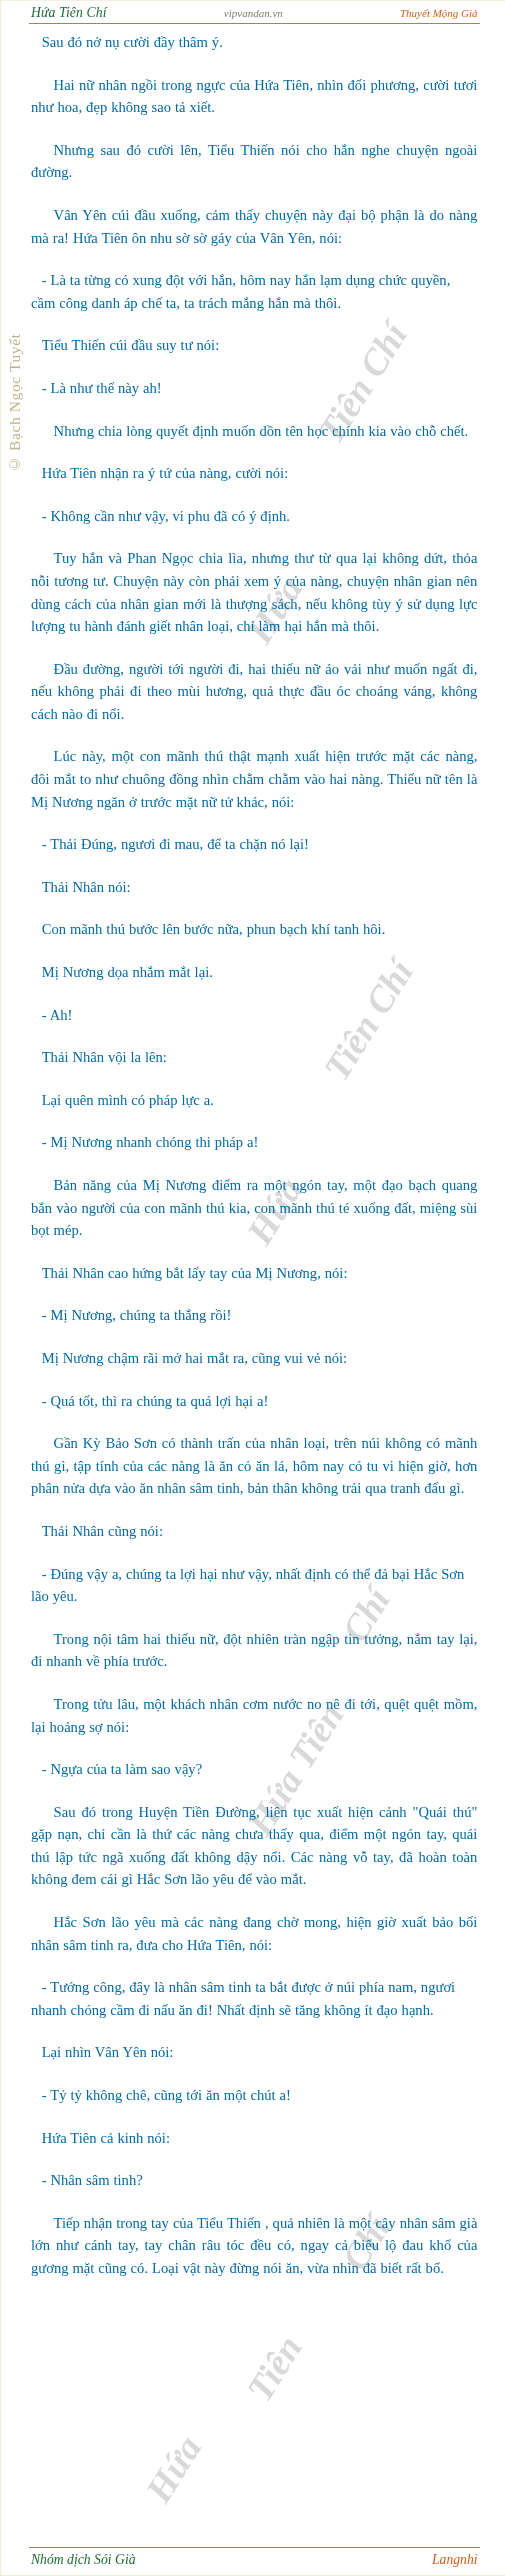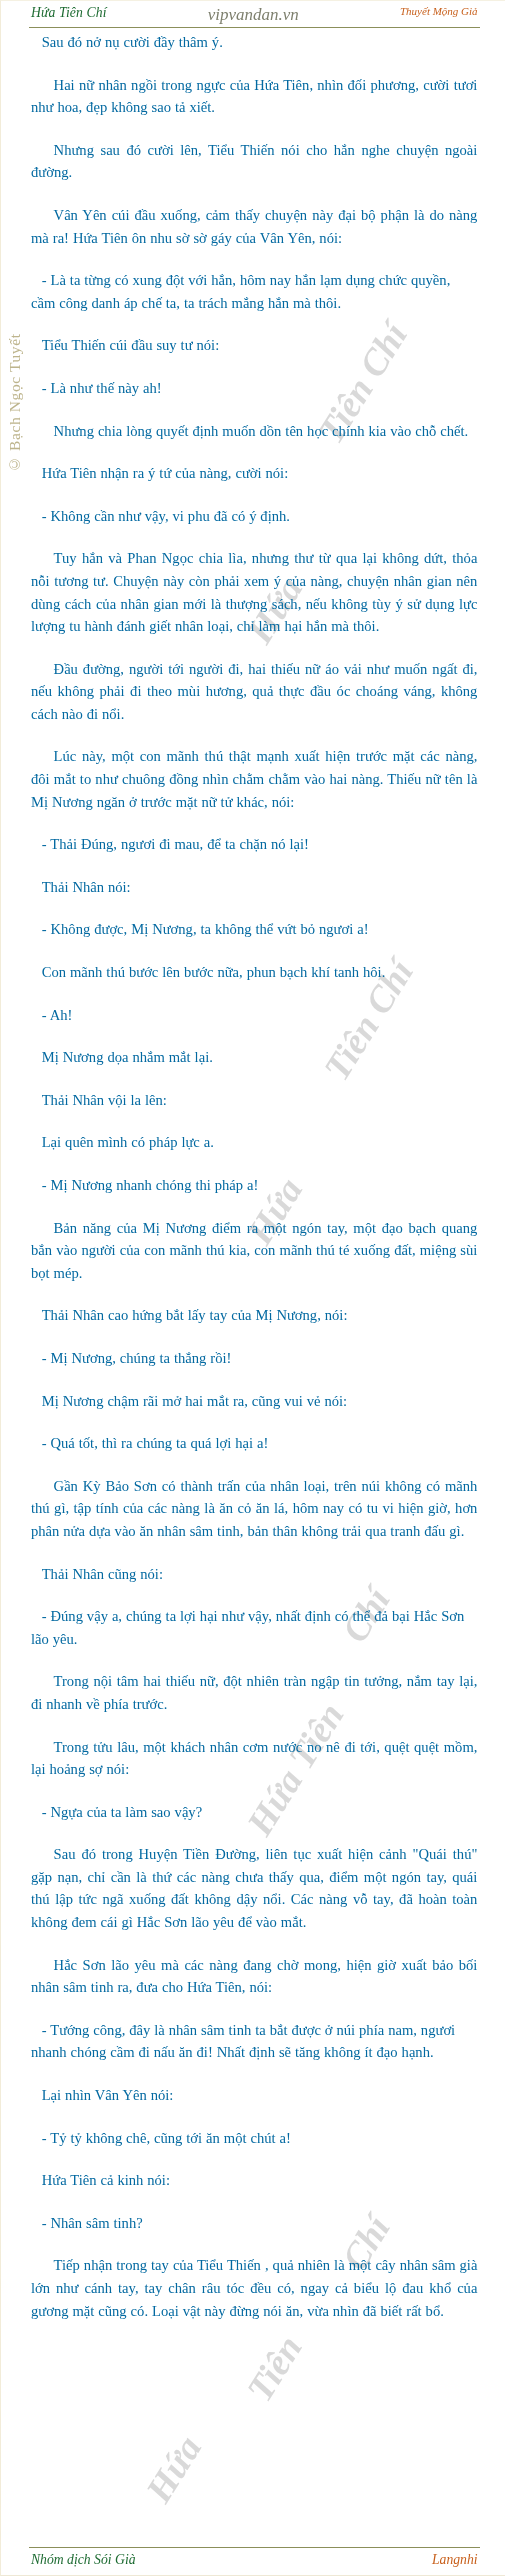--- a/index.html
+++ b/index.html
@@ -34,35 +34,35 @@
   .header {
     position: absolute;
     left: 28.6px;
     right: 26px;
     top: 4.8px;
     height: 26px;
     z-index: 12;
   }
   .header-row {
     display: flex;
-    align-items: flex-start;
+    align-items: center;
     justify-content: space-between;
     padding: 0 2.4px 2.4px 2.4px;
     border-bottom: 1.2px solid #8b8f5a;
   }
   .hdr-left {
     font-style: italic;
     font-size: 13.7px;
     color: #1d6b32;
     white-space: nowrap;
     letter-spacing: 0.1px;
   }
   .hdr-center {
     font-style: italic;
-    font-size: 17px;
+    font-size: 11px;
     color: #7d7f6d;
     white-space: nowrap;
   }
   .hdr-right {
     font-style: italic;
     font-size: 11px;
     color: #c8601c;
     white-space: nowrap;
   }
   
@@ -197,24 +197,23 @@
     <p class="para plain">Tiểu Thiến cúi đầu suy tư nói:</p>
     <p class="para dialog">- Là như thế này ah!</p>
     <p class="para">Nhưng chia lòng quyết định muốn dồn tên học chính kia vào chỗ chết.</p>
     <p class="para plain">Hứa Tiên nhận ra ý tứ của nàng, cười nói:</p>
     <p class="para dialog">- Không cần như vậy, vi phu đã có ý định.</p>
     <p class="para">Tuy hắn và Phan Ngọc chia lìa, nhưng thư từ qua lại không dứt, thỏa nỗi tương tư. Chuyện này còn phải xem ý của nàng, chuyện nhân gian nên dùng cách của nhân gian mới là thượng sách, nếu không tùy ý sử dụng lực lượng tu hành đánh giết nhân loại, chỉ làm hại hắn mà thôi.</p>
     <p class="para">Đầu đường, người tới người đi, hai thiếu nữ áo vải như muốn ngất đi, nếu không phải đi theo mùi hương, quả thực đầu óc choáng váng, không cách nào đi nổi.</p>
     <p class="para">Lúc này, một con mãnh thú thật mạnh xuất hiện trước mặt các nàng, đôi mắt to như chuông đồng nhìn chằm chằm vào hai nàng. Thiếu nữ tên là Mị Nương ngăn ở trước mặt nữ tử khác, nói:</p>
     <p class="para dialog">- Thải Đúng, ngươi đi mau, để ta chặn nó lại!</p>
     <p class="para plain">Thải Nhân nói:</p>
-    <p class="para dialog">- Không được, Mị Nương, ta không thể vứt bỏ ngươi a!</p>
     <p class="para plain">Con mãnh thú bước lên bước nữa, phun bạch khí tanh hôi.</p>
+    <p class="para plain">Mị Nương dọa nhắm mắt lại.</p>
     <p class="para dialog">- Ah!</p>
-    <p class="para plain">Mị Nương dọa nhắm mắt lại.</p>
     <p class="para plain">Thải Nhân vội la lên:</p>
     <p class="para plain">Lại quên mình có pháp lực a.</p>
     <p class="para dialog">- Mị Nương nhanh chóng thi pháp a!</p>
     <p class="para">Bản năng của Mị Nương điểm ra một ngón tay, một đạo bạch quang bắn vào người của con mãnh thú kia, con mãnh thú té xuống đất, miệng sùi bọt mép.</p>
     <p class="para plain">Thải Nhân cao hứng bắt lấy tay của Mị Nương, nói:</p>
     <p class="para dialog">- Mị Nương, chúng ta thắng rồi!</p>
     <p class="para plain">Mị Nương chậm rãi mở hai mắt ra, cũng vui vẻ nói:</p>
     <p class="para dialog">- Quá tốt, thì ra chúng ta quá lợi hại a!</p>
     <p class="para">Gần Kỳ Bảo Sơn có thành trấn của nhân loại, trên núi không có mãnh thú gì, tập tính của các nàng là ăn cỏ ăn lá, hôm nay có tu vi hiện giờ, hơn phân nửa dựa vào ăn nhân sâm tinh, bản thân không trải qua tranh đấu gì.</p>
     <p class="para plain">Thải Nhân cũng nói:</p>

